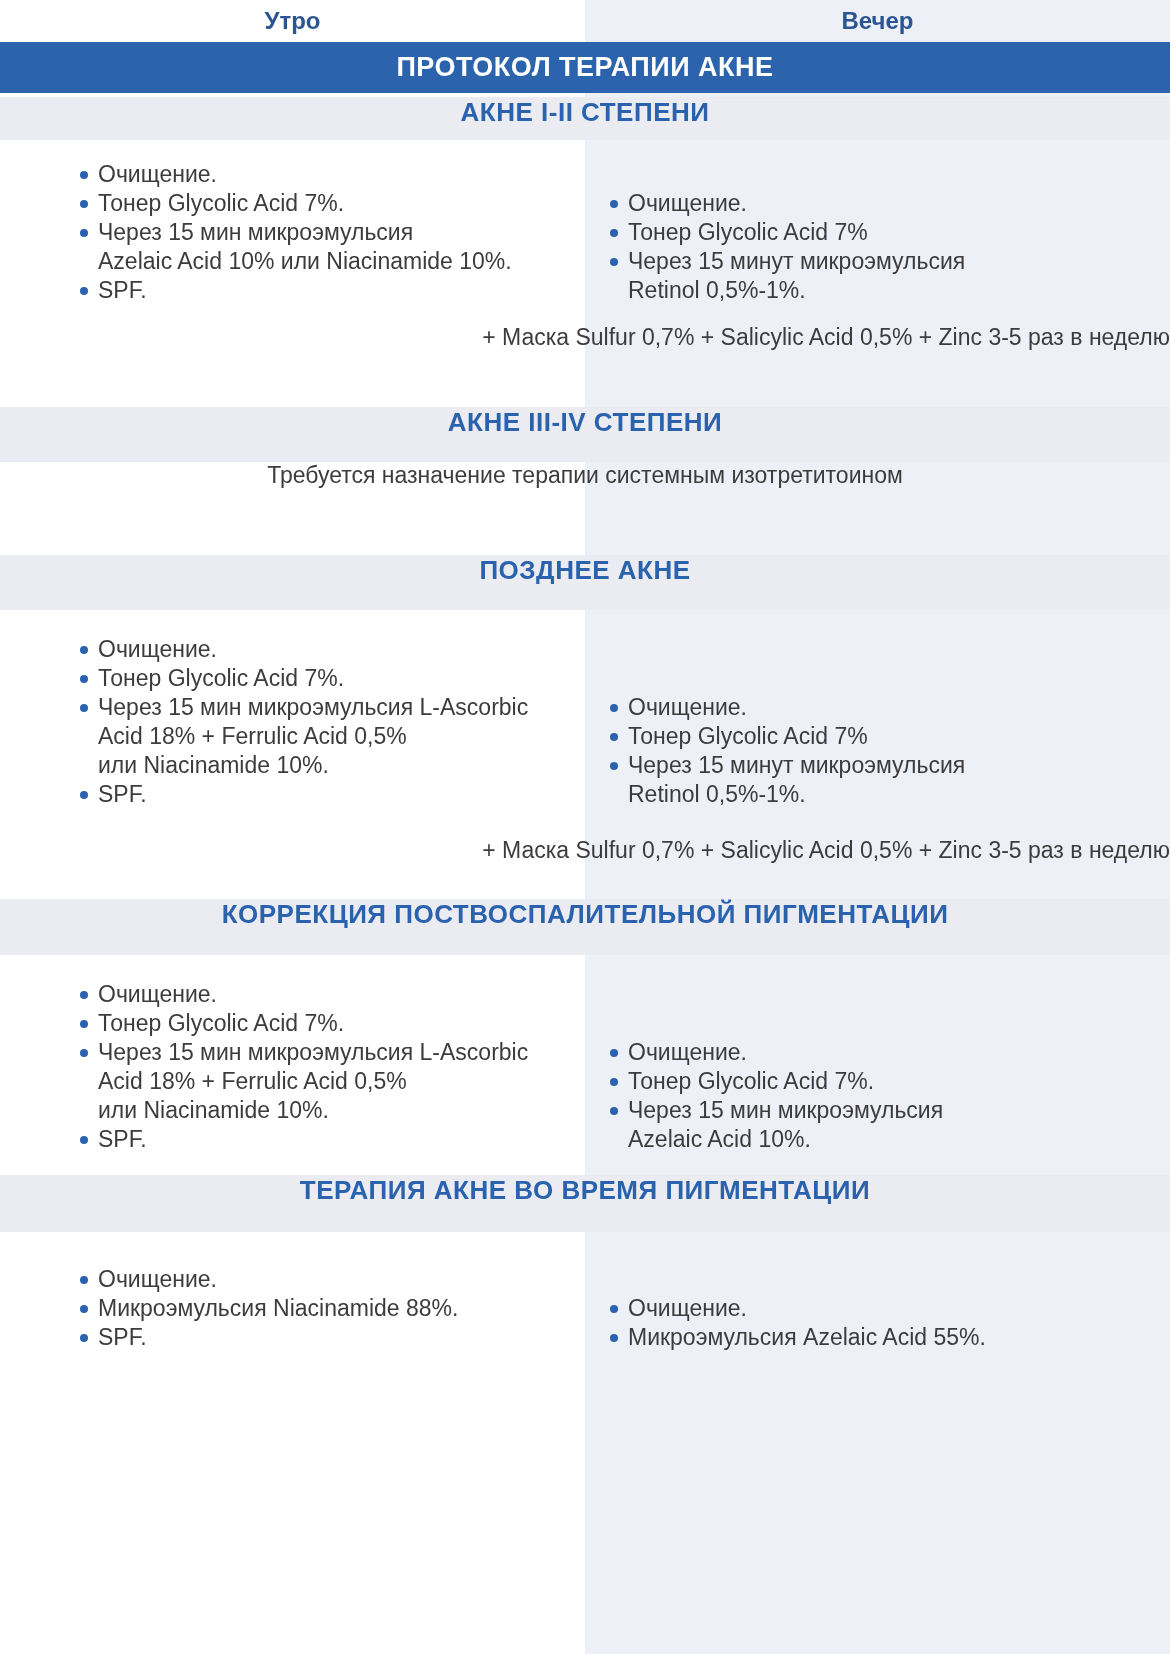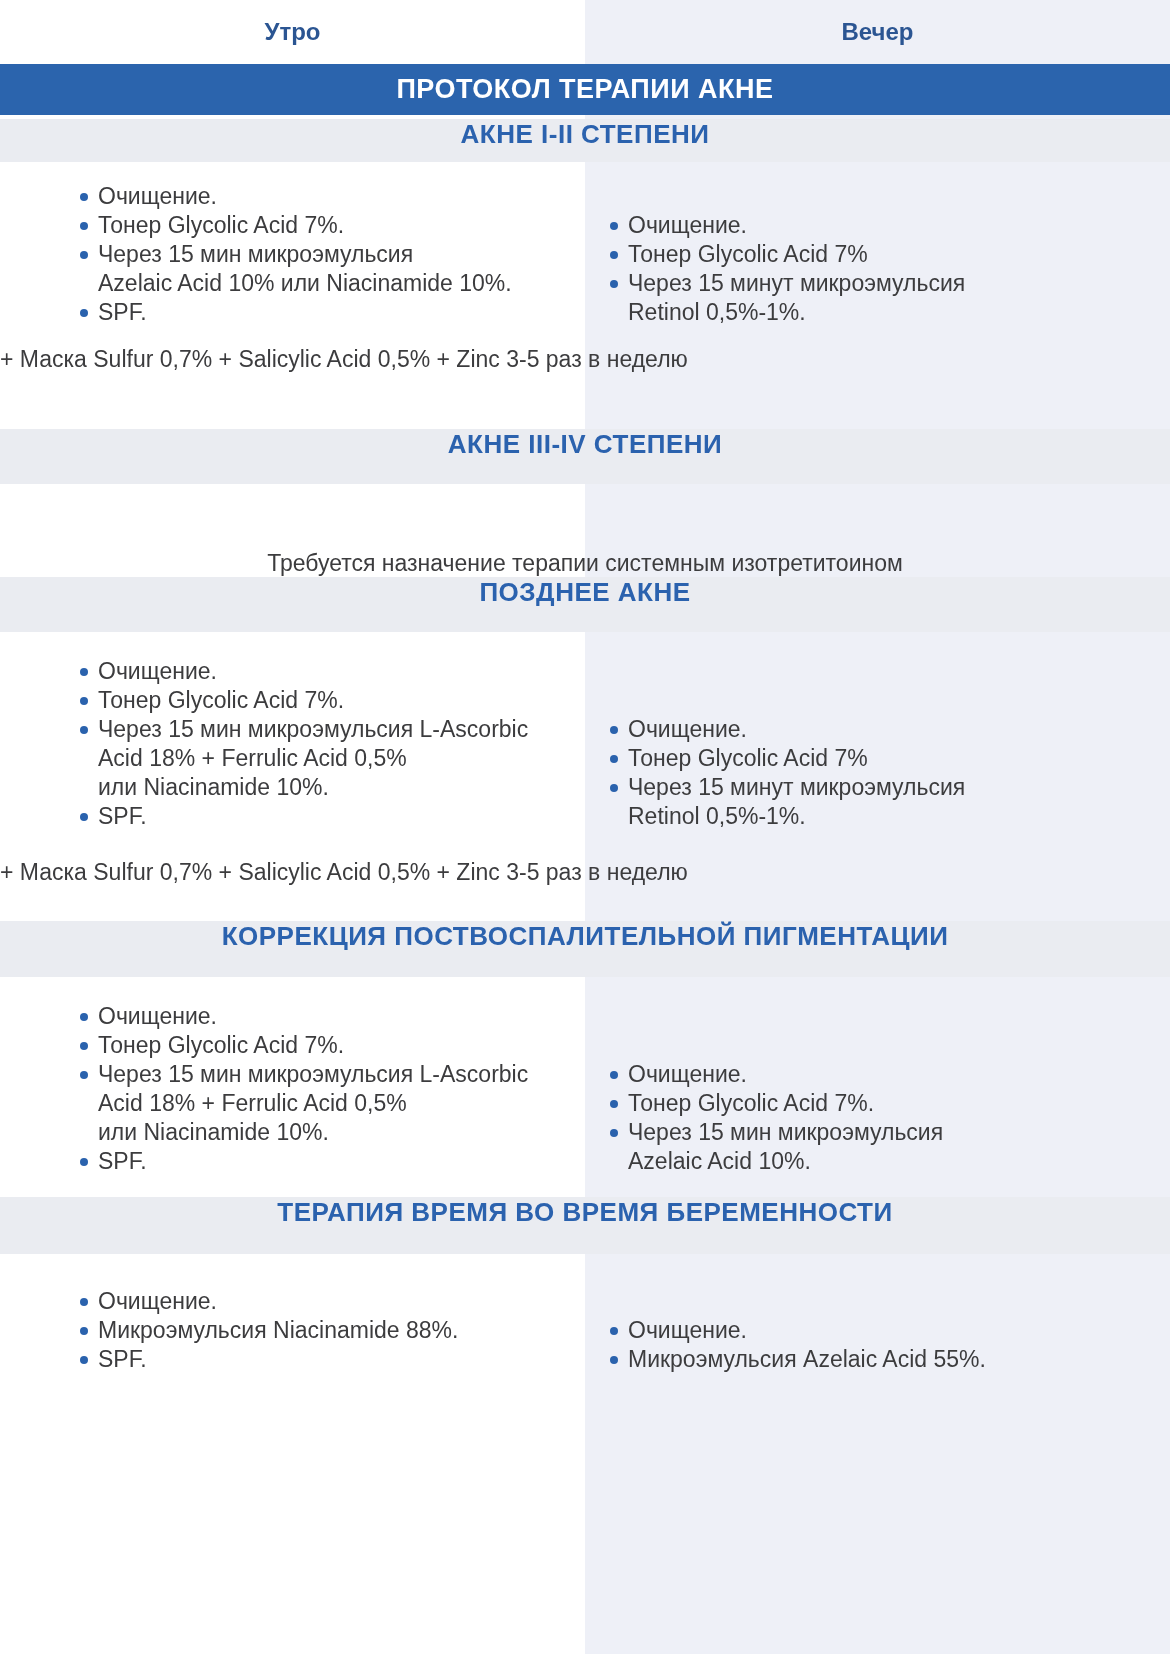--- a/index.html
+++ b/index.html
@@ -9,21 +9,21 @@
   }
   .page{
     position:relative;
     width:1170px;height:1654px;
     margin:0 auto;
     overflow:hidden;
     background:linear-gradient(90deg,#ffffff 0 585px,#eef0f7 585px 100%);
   }
   
   .colhead{
-    display:flex;height:64px;
+    display:flex;height:42px;
   }
   .colhead .half{
     width:585px;display:flex;align-items:center;justify-content:center;
   }
   .colhead .half span{
     color:#2b5592;font-size:24px;font-weight:700;
   }
   
   .banner{
     height:51px;background:#2b64ad;
@@ -64,28 +64,28 @@
     width:8px;height:8px;border-radius:50%;
     background:#2a62ad;
     margin:11px 10px 0 0;
   }
   .li-text{
     color:#3c3c3e;font-size:23px;line-height:29px;
     white-space:pre-line;
   }
   
   .footnote{
-    text-align:left;
+    text-align:right;
     color:#3c3c3e;font-size:23px;line-height:29px;
   }
   .footnote-1{margin-top:18px;}
   .footnote-2{margin-top:27px;}
   .note-row{
     height:93px;
-    display:flex;align-items:flex-end;justify-content:center;
+    display:flex;align-items:flex-start;justify-content:center;
   }
   .note-row span{
     color:#3c3c3e;font-size:23px;
   }
 </style>
 </head>
 <body>
 
 <div class="page">
 
@@ -227,21 +227,21 @@
       </div>
       <div class="li">
         <span class="dot"></span>
         <span class="li-text">Через 15 мин микроэмульсия
 Azelaic Acid 10%.</span>
       </div>
     </div>
   </div>
 
   <div class="band band-5">
-    <span>ТЕРАПИЯ ВРЕМЯ ВО ВРЕМЯ БЕРЕМЕННОСТИ</span>
+    <span>ТЕРАПИЯ АКНЕ ВО ВРЕМЯ ПИГМЕНТАЦИИ</span>
   </div>
   <div class="cols cols-4">
     <div class="col col-morning">
       <div class="li">
         <span class="dot"></span>
         <span class="li-text">Очищение.</span>
       </div>
       <div class="li">
         <span class="dot"></span>
         <span class="li-text">Микроэмульсия Niacinamide 88%.</span>

